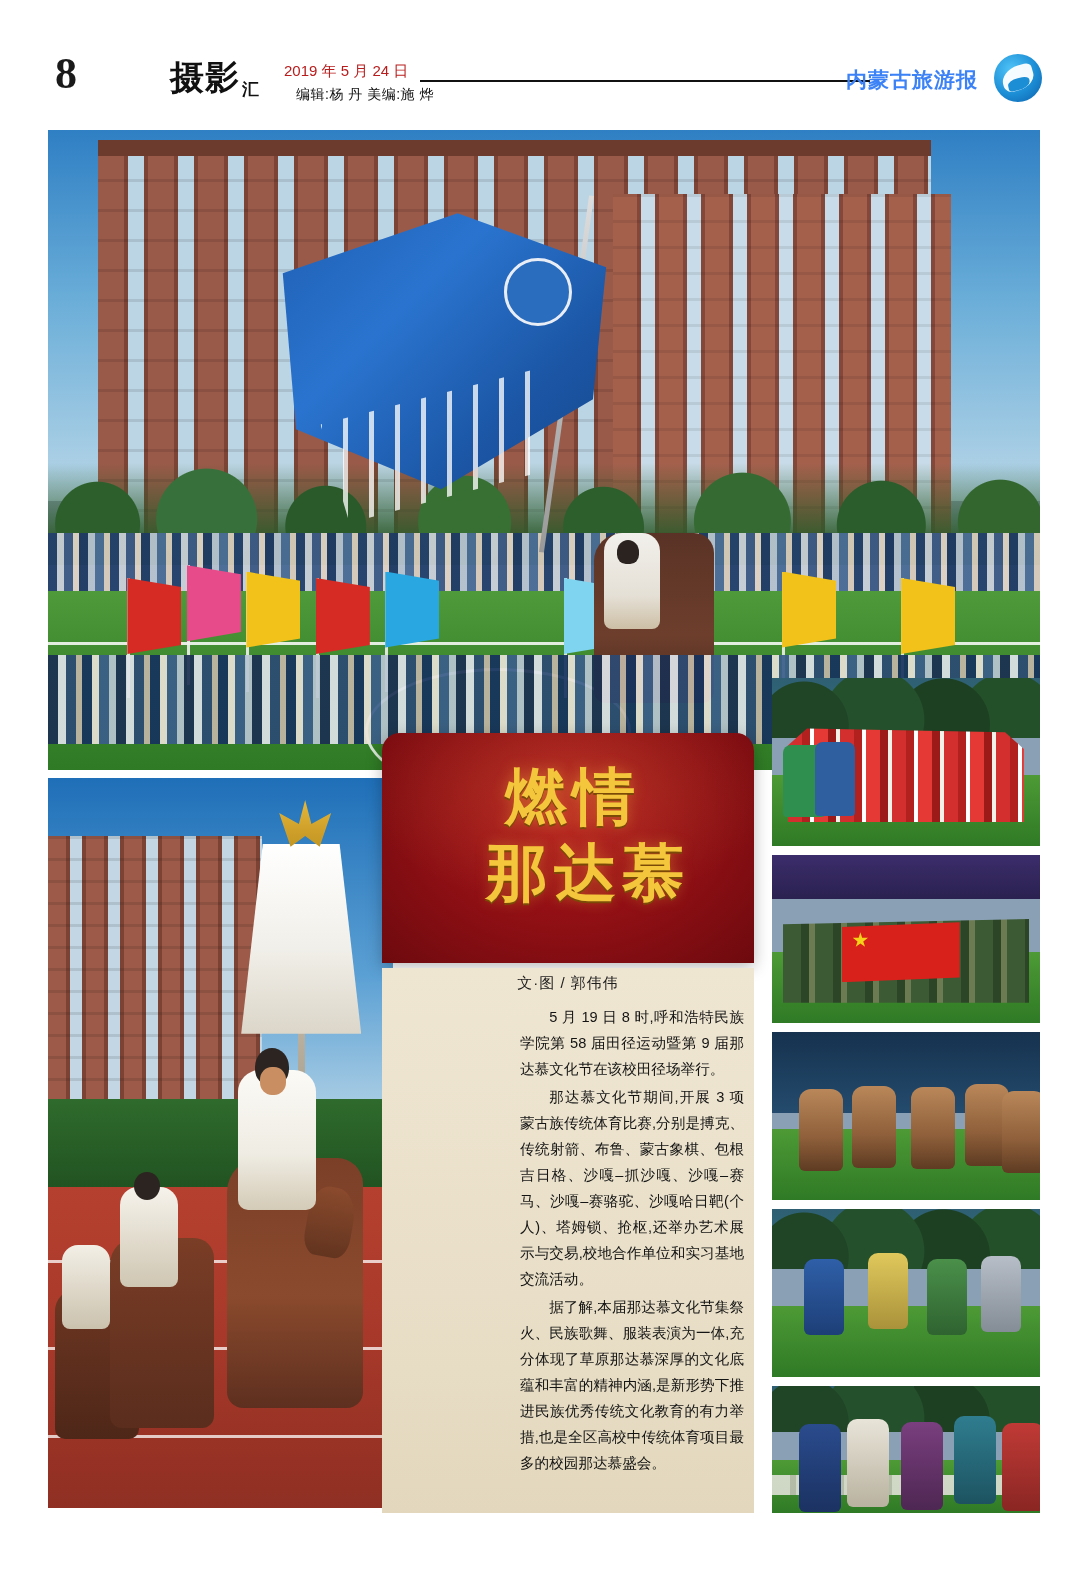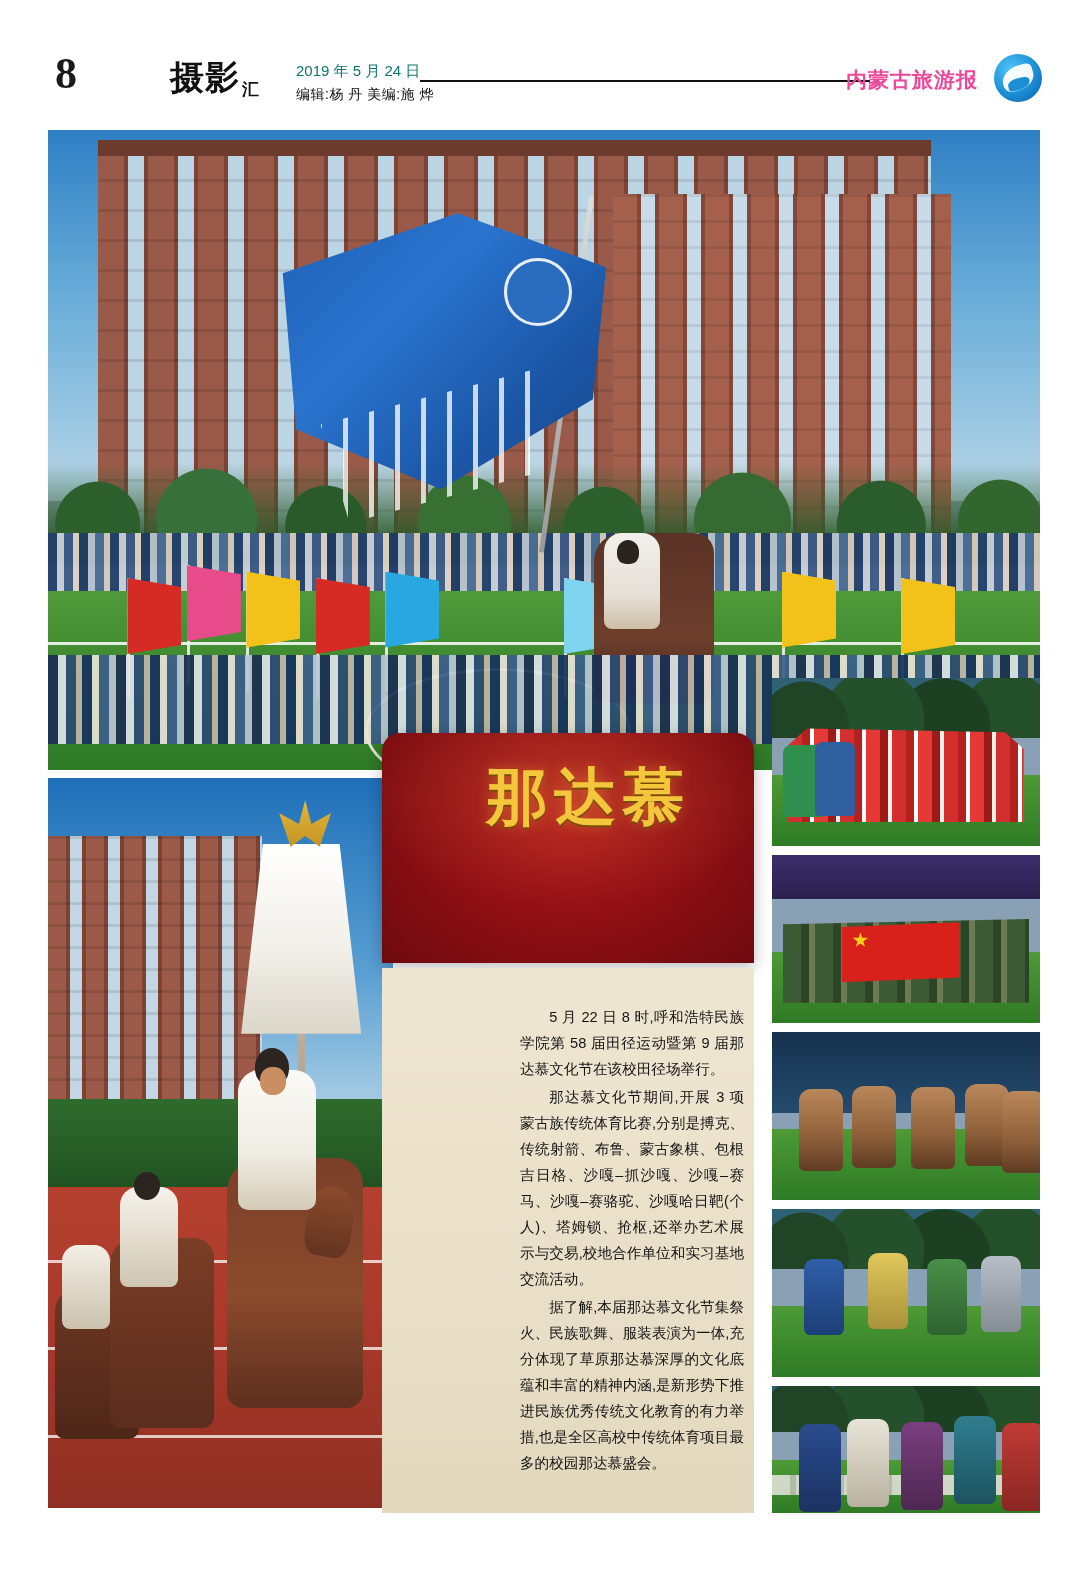--- a/index.html
+++ b/index.html
@@ -44,23 +44,23 @@
     font-family: "DejaVu Serif", serif;
     letter-spacing: 1px;
   }
   .section-title .sub {
     font-size: 17px;
     vertical-align: bottom;
     margin-left: 2px;
   }
   .masthead-date {
     position: absolute;
-    left: 296px; top: 62px;
+    left: 284px; top: 62px;
     font-size: 15px;
-    color: #0f766e;
+    color: #b91c1c;
     font-family: "Liberation Sans", sans-serif;
   }
   .masthead-credits {
     position: absolute;
     left: 296px; top: 86px;
     font-size: 14px;
     color: #111;
     letter-spacing: 0.5px;
   }
   .masthead-rule {
@@ -68,21 +68,21 @@
     left: 420px; top: 80px;
     width: 450px; height: 2px;
     background: #111;
   }
   .paper-name {
     position: absolute;
     right: 110px; top: 66px;
     font-size: 21px;
     font-weight: bold;
     font-family: "DejaVu Serif", serif;
-    color: #ec4899;
+    color: #3b82f6;
     letter-spacing: 1px;
   }
   .paper-logo {
     position: absolute;
     right: 46px; top: 54px;
     width: 48px; height: 48px;
     border-radius: 50%;
     background: radial-gradient(circle at 35% 32%, #4fc3f7 0%, #1c8ed6 55%, #0b5ea8 100%);
     overflow: hidden;
   }
@@ -580,27 +580,29 @@
     <div class="hl-horse"></div>
     <div class="hl-horse-head"></div>
     <div class="hl-rider-body"></div>
     <div class="hl-rider-head"></div>
     <div class="hl-rider-face"></div>
   </div>
 
   <div class="headline-box">
     <div class="glow"></div>
     <div class="headline-text">
+      <div class="headline-line1">燃情</div>
       <div class="headline-line2">那达慕</div>
     </div>
   </div>
 
   <div class="article">
+    <div class="byline">文·图 / 郭伟伟</div>
     <div class="article-body">
-      <p>5 月 22 日 8 时,呼和浩特民族学院第 58 届田径运动暨第 9 届那达慕文化节在该校田径场举行。</p>
+      <p>5 月 19 日 8 时,呼和浩特民族学院第 58 届田径运动暨第 9 届那达慕文化节在该校田径场举行。</p>
       <p>那达慕文化节期间,开展 3 项蒙古族传统体育比赛,分别是搏克、传统射箭、布鲁、蒙古象棋、包根吉日格、沙嘎–抓沙嘎、沙嘎–赛马、沙嘎–赛骆驼、沙嘎哈日靶(个人)、塔姆锁、抢枢,还举办艺术展示与交易,校地合作单位和实习基地交流活动。</p>
       <p>据了解,本届那达慕文化节集祭火、民族歌舞、服装表演为一体,充分体现了草原那达慕深厚的文化底蕴和丰富的精神内涵,是新形势下推进民族优秀传统文化教育的有力举措,也是全区高校中传统体育项目最多的校园那达慕盛会。</p>
     </div>
   </div>
 
   <div class="photo strip-photo" id="rp1">
     <div class="rp-trees"></div>
     <div class="rp-grass"></div>
     <div class="dancers"></div>
     <div class="dancer-green"></div>

